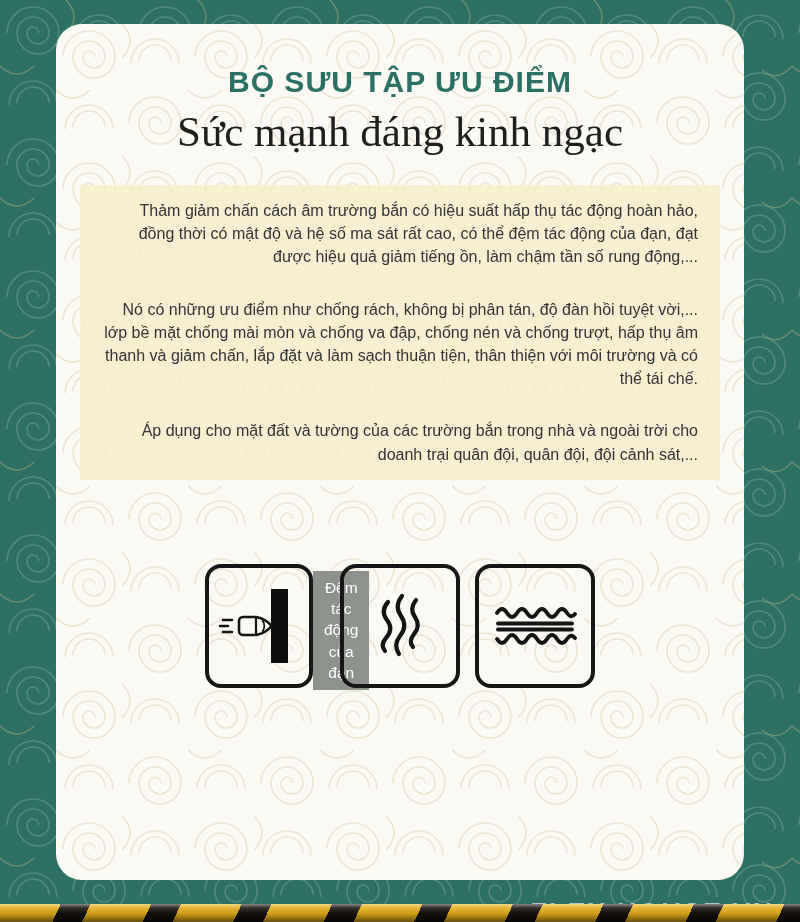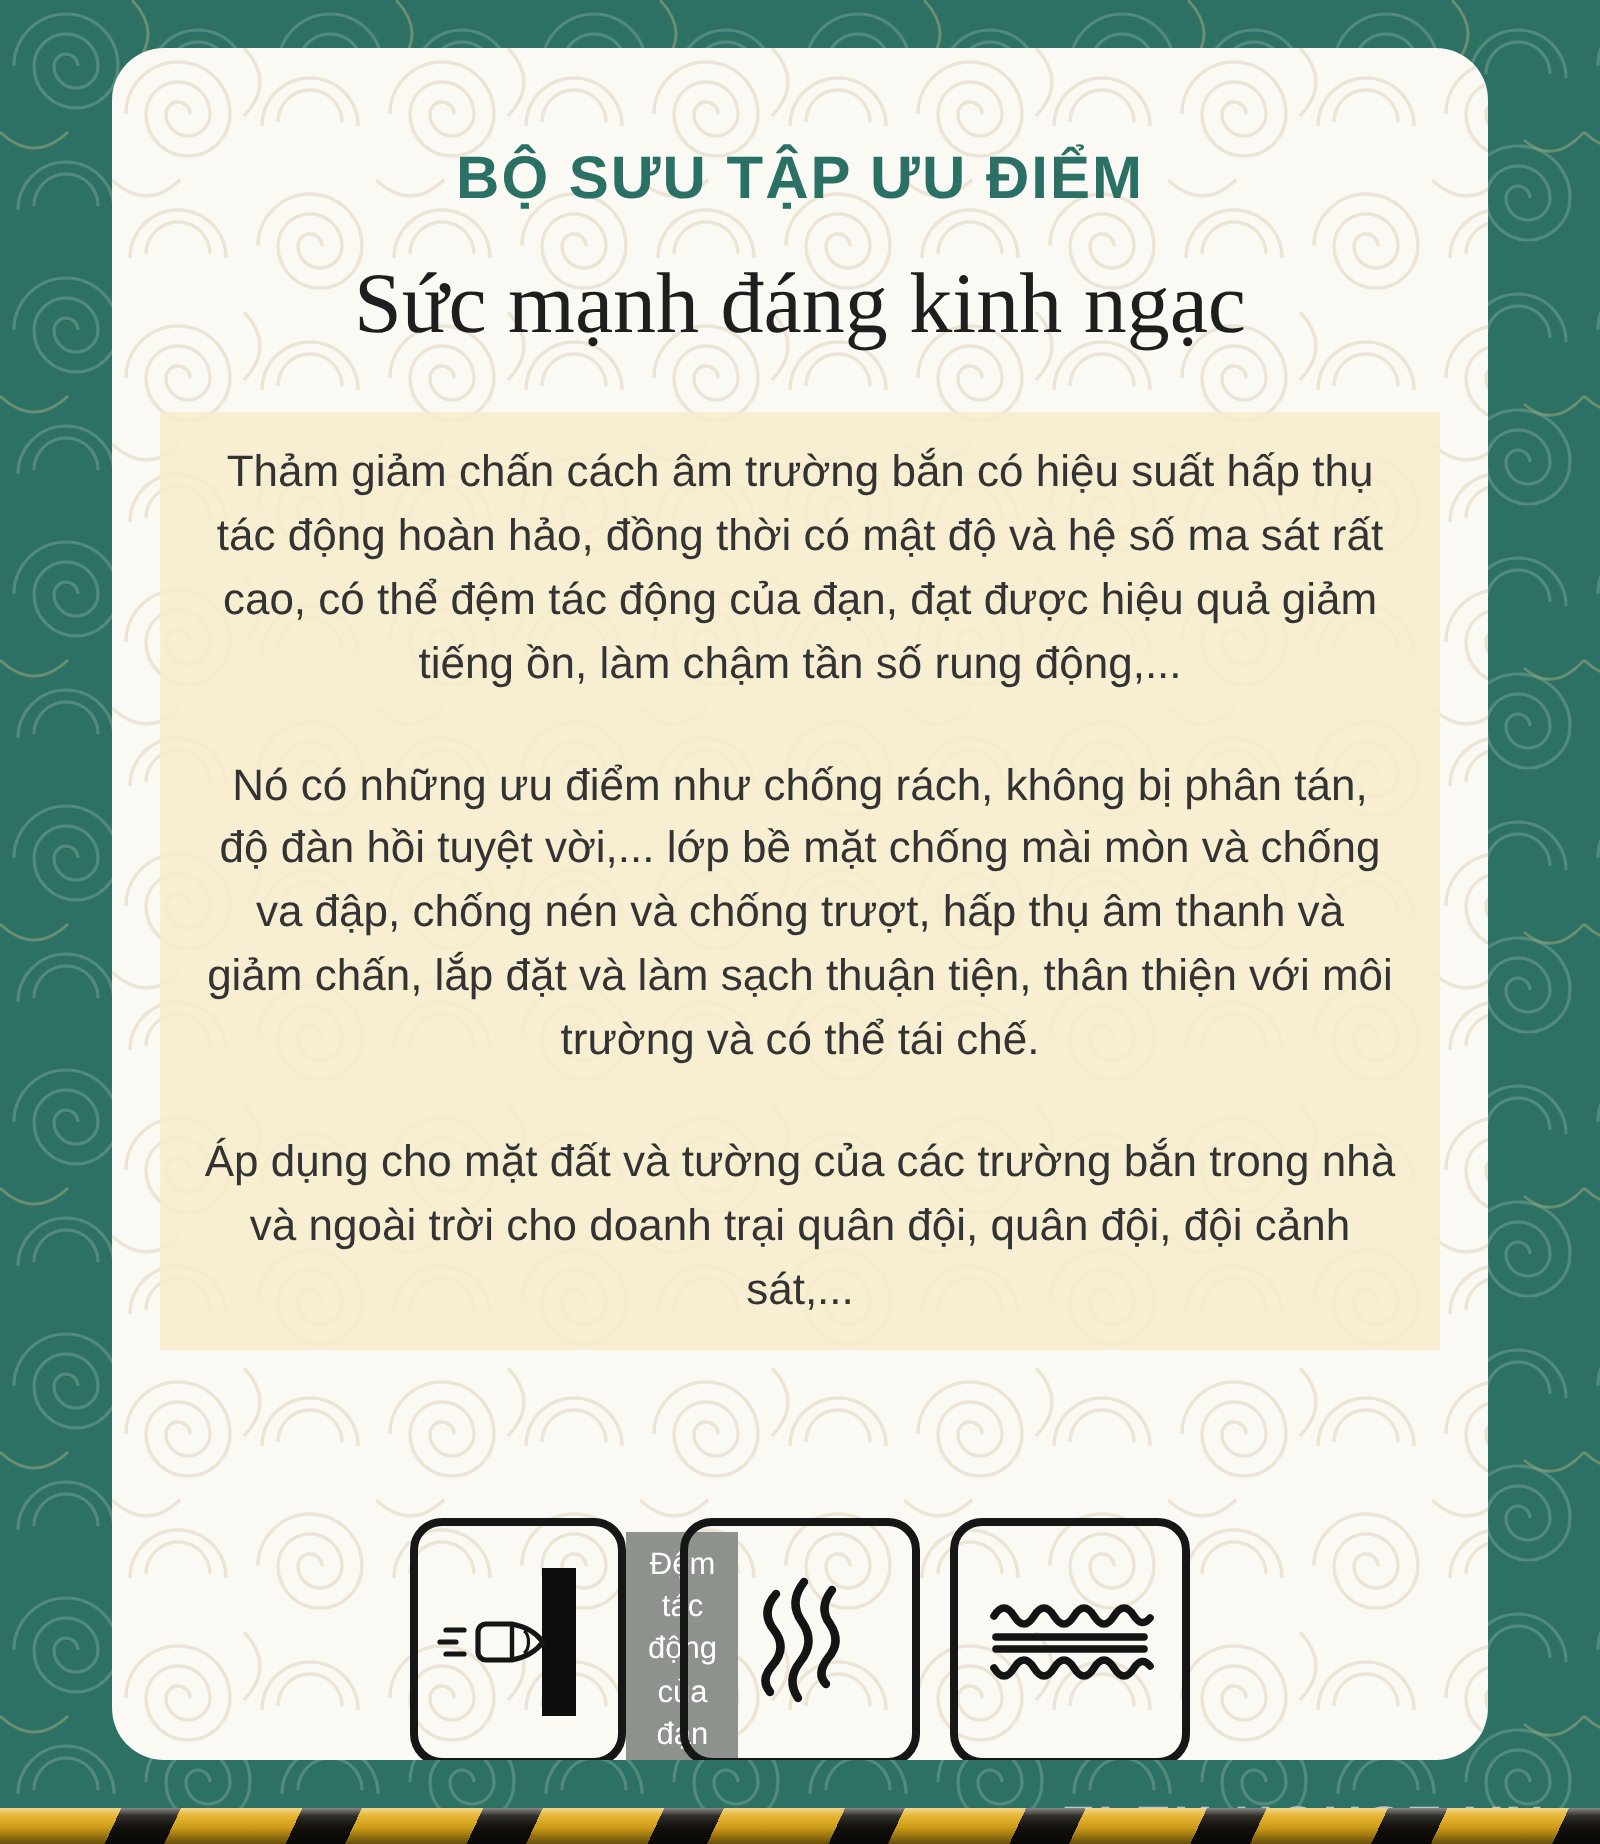--- a/index.html
+++ b/index.html
@@ -18,46 +18,45 @@
     left: 56px; top: 24px;
     width: 688px; height: 856px;
     background: #fbf9f3;
     border-radius: 26px;
     overflow: hidden;
   }
   .card-pattern { position: absolute; inset: 0; display: block; }
   .card-content { position: relative; z-index: 2; height: 100%; }
 
   .title {
-    padding-top: 17px;
+    padding-top: 41px;
     text-align: center;
     font-size: 30px;
     font-weight: 800;
     letter-spacing: 1px;
     color: #2b7065;
-    margin-top: 32px;
   }
   .subtitle {
-    margin-top: 21px;
+    margin-top: 8px;
     text-align: center;
     font-family: "Liberation Serif", serif;
     font-weight: 400;
     font-size: 43px;
     color: #1e1e1e;
   }
   .desc-box {
     margin: 29px 24px 0;
     padding: 14px 22px;
     background: rgba(246, 237, 203, 0.82);
   }
   .desc-box p {
     margin: 0 0 29px;
-    font-size: 22px;
+    font-size: 16px;
     line-height: 1.45;
-    text-align: center;
+    text-align: right;
     color: #333333;
   }
   .desc-box p:last-child { margin-bottom: 0; }
 
   .features {
     margin-top: 82px;
     display: flex;
     justify-content: center;
     gap: 15px;
   }

